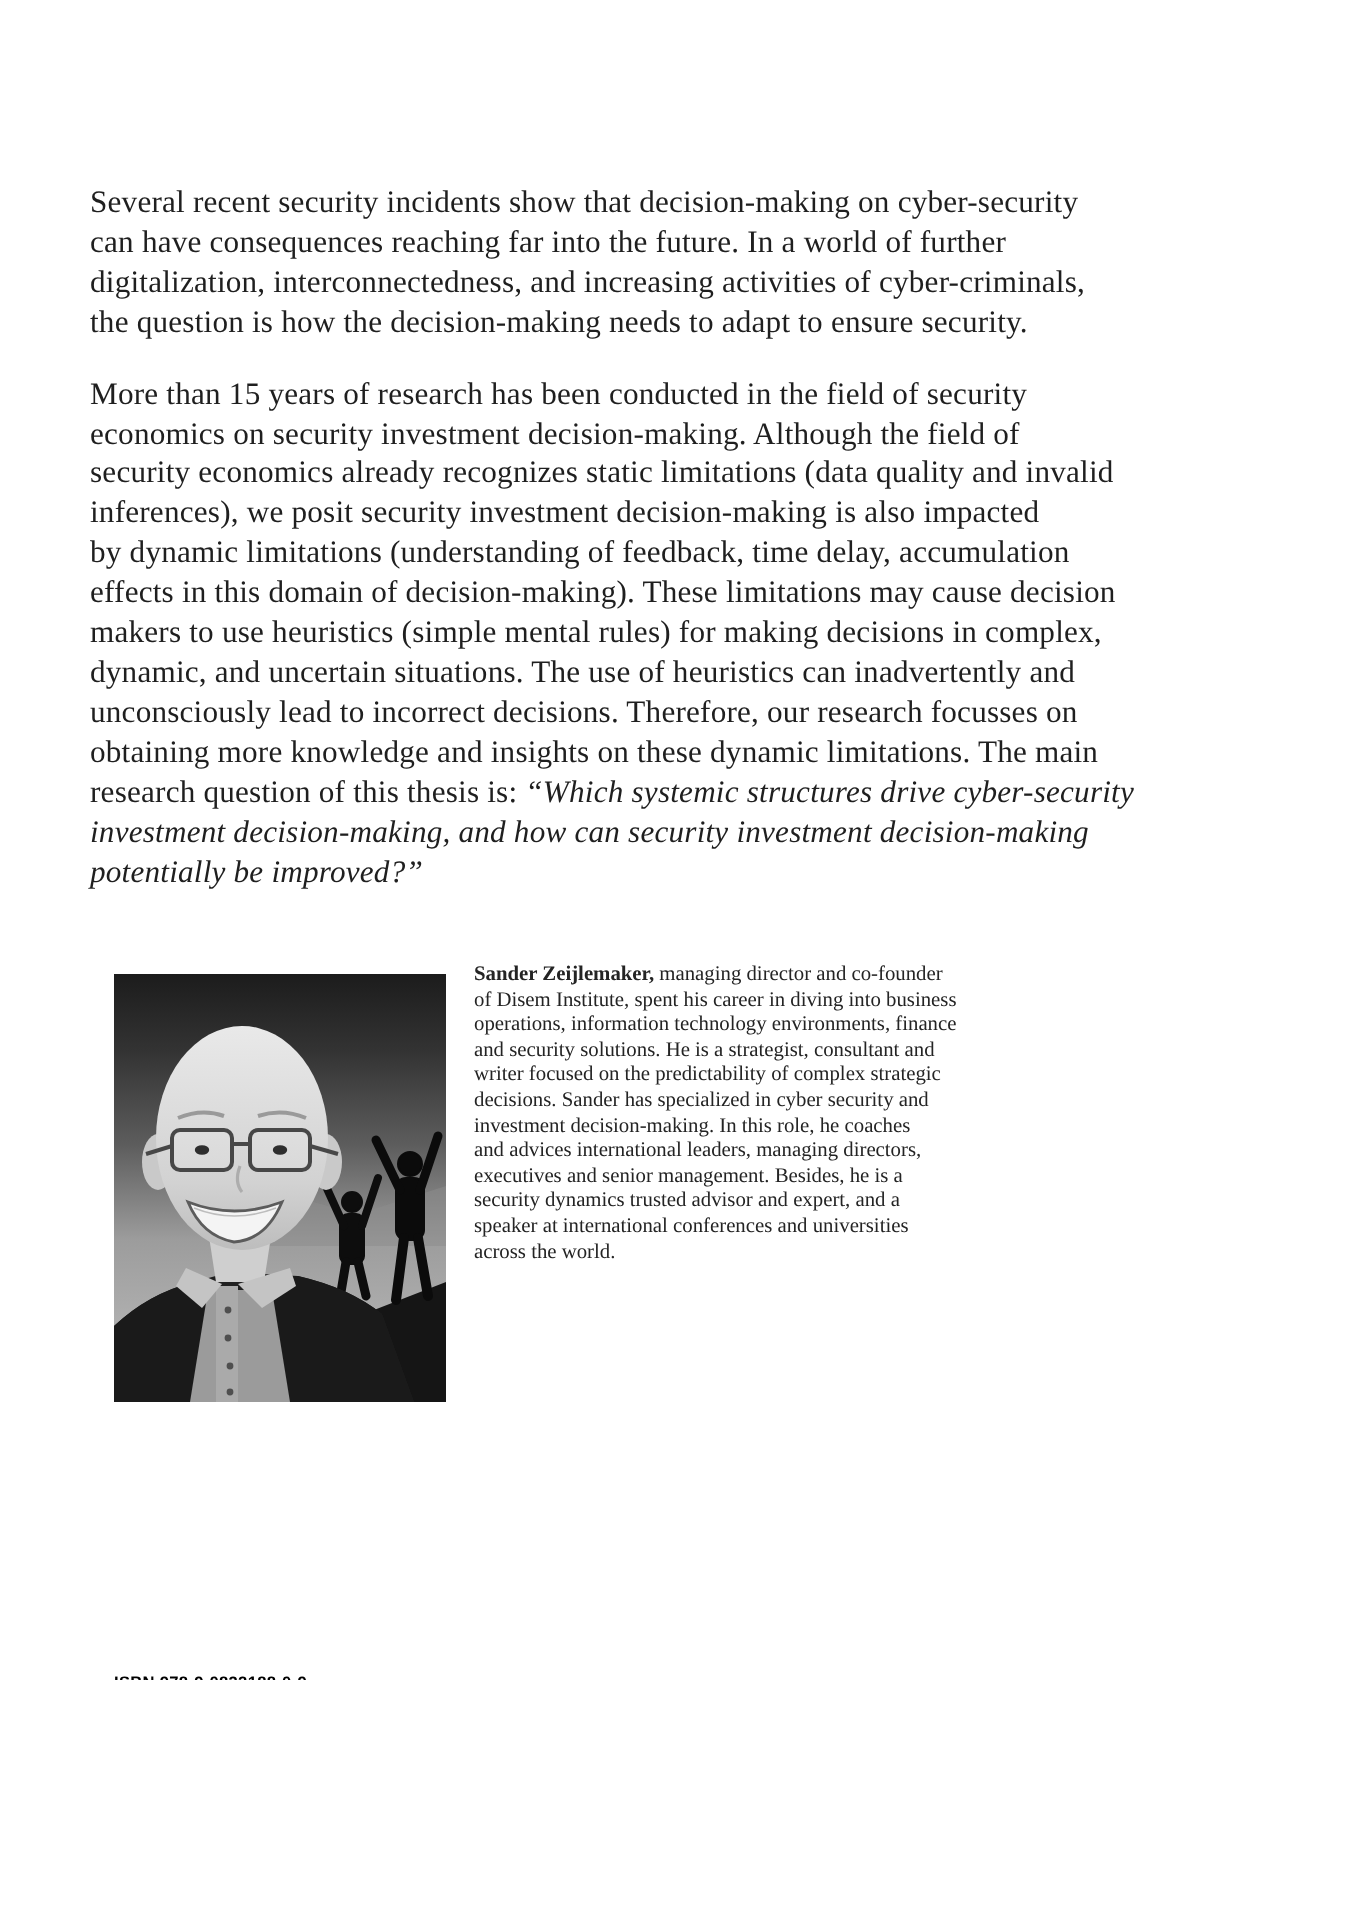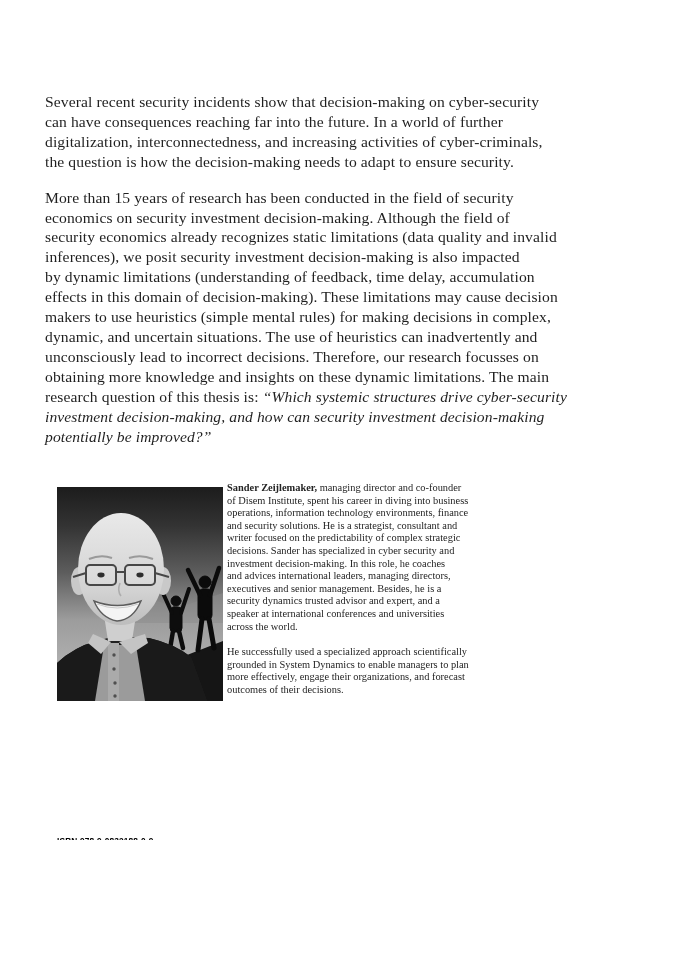--- a/index.html
+++ b/index.html
@@ -21,21 +21,21 @@
   .intro p { white-space:pre-line; }
   .intro .p1 { margin-bottom:16px; }
   .quote { font-style:italic; }
 
   
   .author-photo {
     position:absolute; left:57px; top:487px;
     width:166px; height:214px; display:block;
   }
   .bio {
-    position:absolute; left:227px; top:482px; width:242px;
+    position:absolute; left:237px; top:482px; width:242px;
     font-size:10.4px; line-height:12.6px; color:#242424;
   }
   .bio p { white-space:pre-line; margin-bottom:13px; }
   .author-name { font-weight:bold; }
 
   
   .barcode {
     position:absolute; left:57px; top:836px; width:120px; height:86px;
     color:#000;
   }
@@ -173,24 +173,20 @@
 operations, information technology environments, finance
 and security solutions. He is a strategist, consultant and
 writer focused on the predictability of complex strategic
 decisions. Sander has specialized in cyber security and
 investment decision-making. In this role, he coaches
 and advices international leaders, managing directors,
 executives and senior management. Besides, he is a
 security dynamics trusted advisor and expert, and a
 speaker at international conferences and universities
 across the world.</span></p>
-    <p>He successfully used a specialized approach scientifically
-grounded in System Dynamics to enable managers to plan
-more effectively, engage their organizations, and forecast
-outcomes of their decisions.</p>
   </div>
 
   <div class="barcode">
     <div class="isbn-label">ISBN 978-9-0832188-0-9</div>
     <svg class="bars" width="116" height="70" viewBox="0 0 95 70" preserveAspectRatio="none" shape-rendering="crispEdges">
         <rect x="0" y="0" width="1" height="70"></rect>
         <rect x="2" y="0" width="1" height="70"></rect>
         <rect x="4" y="0" width="1" height="59"></rect>
         <rect x="5" y="0" width="1" height="59"></rect>
         <rect x="6" y="0" width="1" height="59"></rect>

